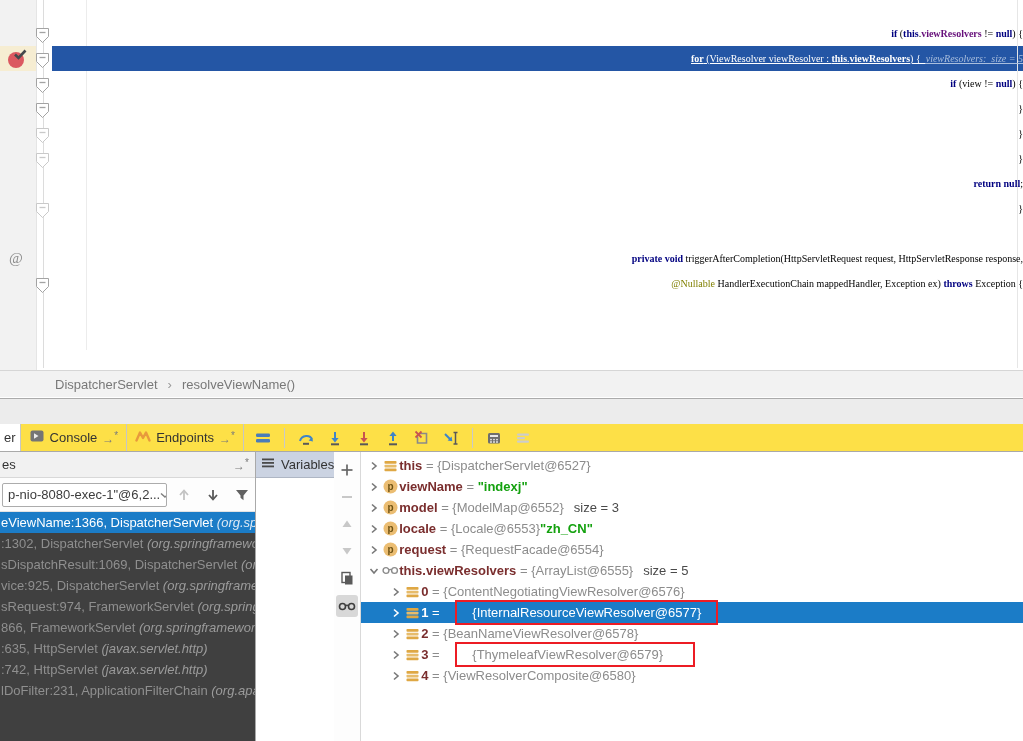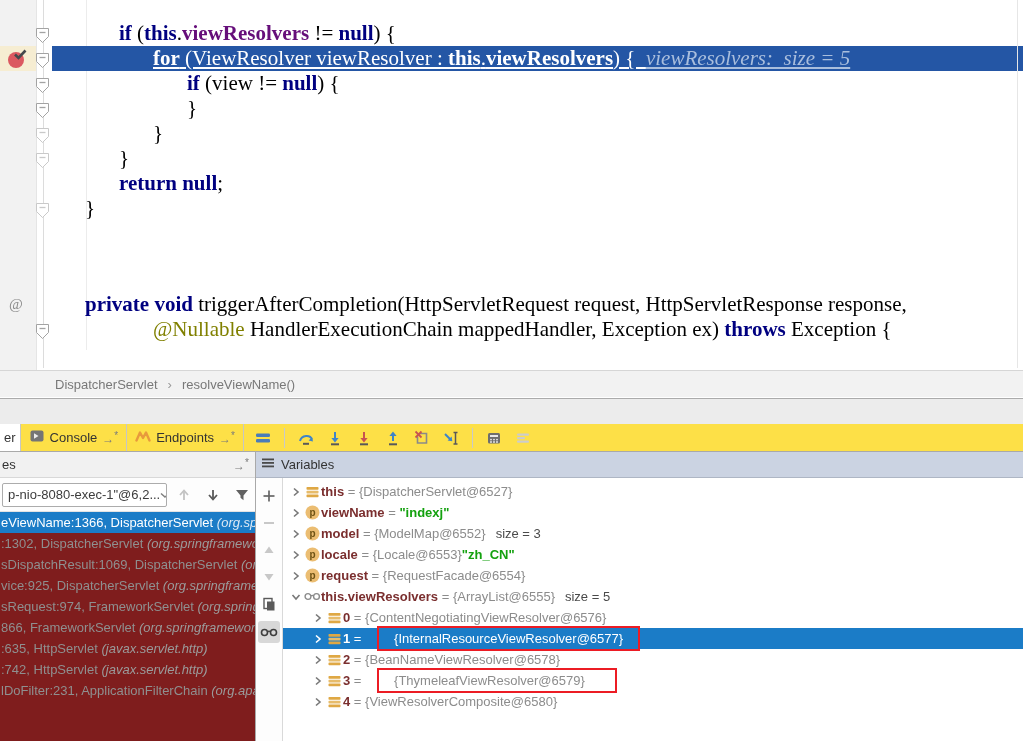--- a/index.html
+++ b/index.html
@@ -8,21 +8,21 @@
        background:#fff;}
   
   #editor{position:absolute;left:0;top:0;width:1023px;height:370px;background:#fff;overflow:hidden;}
   #gutter-bg{position:absolute;left:0;top:0;width:36px;height:370px;background:#F2F2F2;border-right:1px solid #E5E5E5;}
   #fold-line{position:absolute;left:43px;top:0;width:1px;height:368px;background:#DCDCDC;}
   #indent-guide{position:absolute;left:86px;top:0;width:1px;height:350px;background:#ECECEC;}
   #editor-right-line{position:absolute;right:5px;top:0;width:1px;height:368px;background:#E6E6E6;}
   #code-lines{position:absolute;left:0;top:21px;right:0;}
   .code-line{position:relative;height:25px;line-height:25px;width:100%;}
   .code-text{position:relative;z-index:2;display:block;white-space:pre;
-             font-family:"Liberation Serif","DejaVu Serif",serif;font-size:21px;}
+             font-family:"Liberation Serif","DejaVu Serif",serif;font-size:10px;text-align:right;}
   .code-line.exec::after{content:"";position:absolute;left:52px;right:0;top:0;bottom:0;background:#2456A5;z-index:0;}
   .code-line.exec::before{content:"";position:absolute;left:0;width:36px;top:0;bottom:0;background:#F6EDD2;z-index:1;}
   .c-kw{color:#000080;font-weight:bold;}
   .c-fld{color:#660E7A;font-weight:bold;}
   .c-ann{color:#808000;}
   .c-pl{color:#000;}
   .c-hint{color:#9FB4D6;font-style:italic;}
   .code-line.exec .code-text span{color:#fff;text-decoration:underline;}
   .code-line.exec .code-text .c-hint{color:#A9BEDD;font-style:italic;}
   .fold-marker{position:absolute;left:36px;top:5px;z-index:3;display:block;width:13px;height:15px;}
@@ -40,34 +40,34 @@
           border-bottom:1px solid #A9A9A9;box-sizing:border-box;display:flex;align-items:stretch;}
   .tab{display:flex;align-items:center;gap:5px;padding:0 8px;border-right:1px solid #C6C6C6;color:#333;}
   .tab.partial{padding:0 4px;background:#fff;border-left:none;}
   .tab-arrow{color:#7A7A7A;font-size:12px;}
   .tab-arrow i{font-style:normal;font-size:10px;vertical-align:4px;}
   .tb-icons{display:flex;align-items:center;gap:7px;padding-left:8px;}
   .tb-btn{width:22px;height:22px;display:flex;align-items:center;justify-content:center;}
   .tb-sep{width:1px;height:20px;background:#C9C9C9;margin:0 3px;}
   
   #panels{position:absolute;left:0;top:452px;width:1023px;height:289px;display:flex;}
-  #frames-panel{width:256px;box-sizing:border-box;border-right:1px solid #A9A9A9;display:flex;flex-direction:column;background:#7f1d1d;}
+  #frames-panel{width:256px;box-sizing:border-box;border-right:1px solid #A9A9A9;display:flex;flex-direction:column;background:#404040;}
   #frames-header{height:26px;background:#F1F1F1;border-bottom:1px solid #D8D8D8;display:flex;align-items:center;
                  justify-content:space-between;padding:0 6px 0 2px;box-sizing:border-box;color:#333;}
   #thread-row{height:34px;background:#FDFDFD;display:flex;align-items:center;padding:0 2px;box-sizing:border-box;gap:6px;border-bottom:1px solid #E3E3E3;}
   #thread-combo{width:173px;height:24px;background:#fff;border:1px solid #ACACAC;border-radius:2px;
                 display:flex;align-items:center;justify-content:space-between;padding:0 5px;box-sizing:border-box;
                 color:#3C3C3C;white-space:nowrap;overflow:hidden;}
   .mini-btn{width:24px;height:24px;display:flex;align-items:center;justify-content:center;}
   #frames-list{flex:1;overflow:hidden;}
   .frame-row{height:21px;line-height:21px;white-space:nowrap;overflow:hidden;padding-left:1px;color:#8F8F8F;}
   .frame-row .fp{font-style:italic;color:#9B9B9B;}
   .frame-row.sel{background:#1B7CC7;color:#fff;}
   .frame-row.sel .fp{color:#DCE9F5;}
-  #right-panel{flex:1;display:flex;flex-direction:column;min-width:0;}
+  #right-panel{flex:1;display:flex;flex-direction:row;min-width:0;}
   #vars-header{height:26px;background:#CBD3E2;border-bottom:1px solid #AEB6C4;display:flex;align-items:center;
                gap:6px;padding-left:5px;box-sizing:border-box;color:#333;}
   #right-body{flex:1;display:flex;min-height:0;}
   #side-toolbar{width:27px;background:#FDFDFD;border-right:1px solid #D9D9D9;box-sizing:border-box;
                 display:flex;flex-direction:column;align-items:center;padding-top:8px;gap:7px;}
   .side-btn{width:22px;height:20px;display:flex;align-items:center;justify-content:center;}
   .side-btn.toggled{background:#D8D8D8;border-radius:3px;height:22px;}
   #vars-tree{flex:1;background:#fff;overflow:hidden;padding-top:3px;}
   .var-row{height:21px;line-height:21px;display:flex;align-items:center;white-space:nowrap;
            padding-left:6px;color:#000;}
@@ -147,21 +147,21 @@
               <path d="M0.5,0.5 h12 v8 l-6,6 l-6,-6 z" fill="#fff" stroke="#C9C9C9"></path>
               <line x1="3.5" y1="4.5" x2="9.5" y2="4.5" stroke="#C9C9C9" stroke-width="1.3"></line>
             </svg></span>
           <span class="code-text" style="padding-left: 85px;"><span class="c-pl">}</span></span>
         </div>
         <div class="code-line">
           <span class="code-text" style="padding-left: 85px;"></span>
         </div>
         <div class="code-line">
           <span class="at-icon">@</span>
-          <span class="code-text" style="padding-left: 85px; margin-top: 46px;"><span class="c-kw">private void</span><span class="c-pl"> triggerAfterCompletion(HttpServletRequest request, HttpServletResponse response,</span></span>
+          <span class="code-text" style="padding-left: 85px;"><span class="c-kw">private void</span><span class="c-pl"> triggerAfterCompletion(HttpServletRequest request, HttpServletResponse response,</span></span>
         </div>
         <div class="code-line">
           <span class="fold-marker"><svg width="13" height="15">
               <path d="M0.5,0.5 h12 v8 l-6,6 l-6,-6 z" fill="#fff" stroke="#A3A3A3"></path>
               <line x1="3.5" y1="4.5" x2="9.5" y2="4.5" stroke="#A3A3A3" stroke-width="1.3"></line>
             </svg></span>
           <span class="code-text" style="padding-left: 153px;"><span class="c-ann">@Nullable</span><span class="c-pl"> HandlerExecutionChain mappedHandler, Exception ex) </span><span class="c-kw">throws</span><span class="c-pl"> Exception {</span></span>
         </div>
       </div>
     <div id="editor-right-line"></div>

